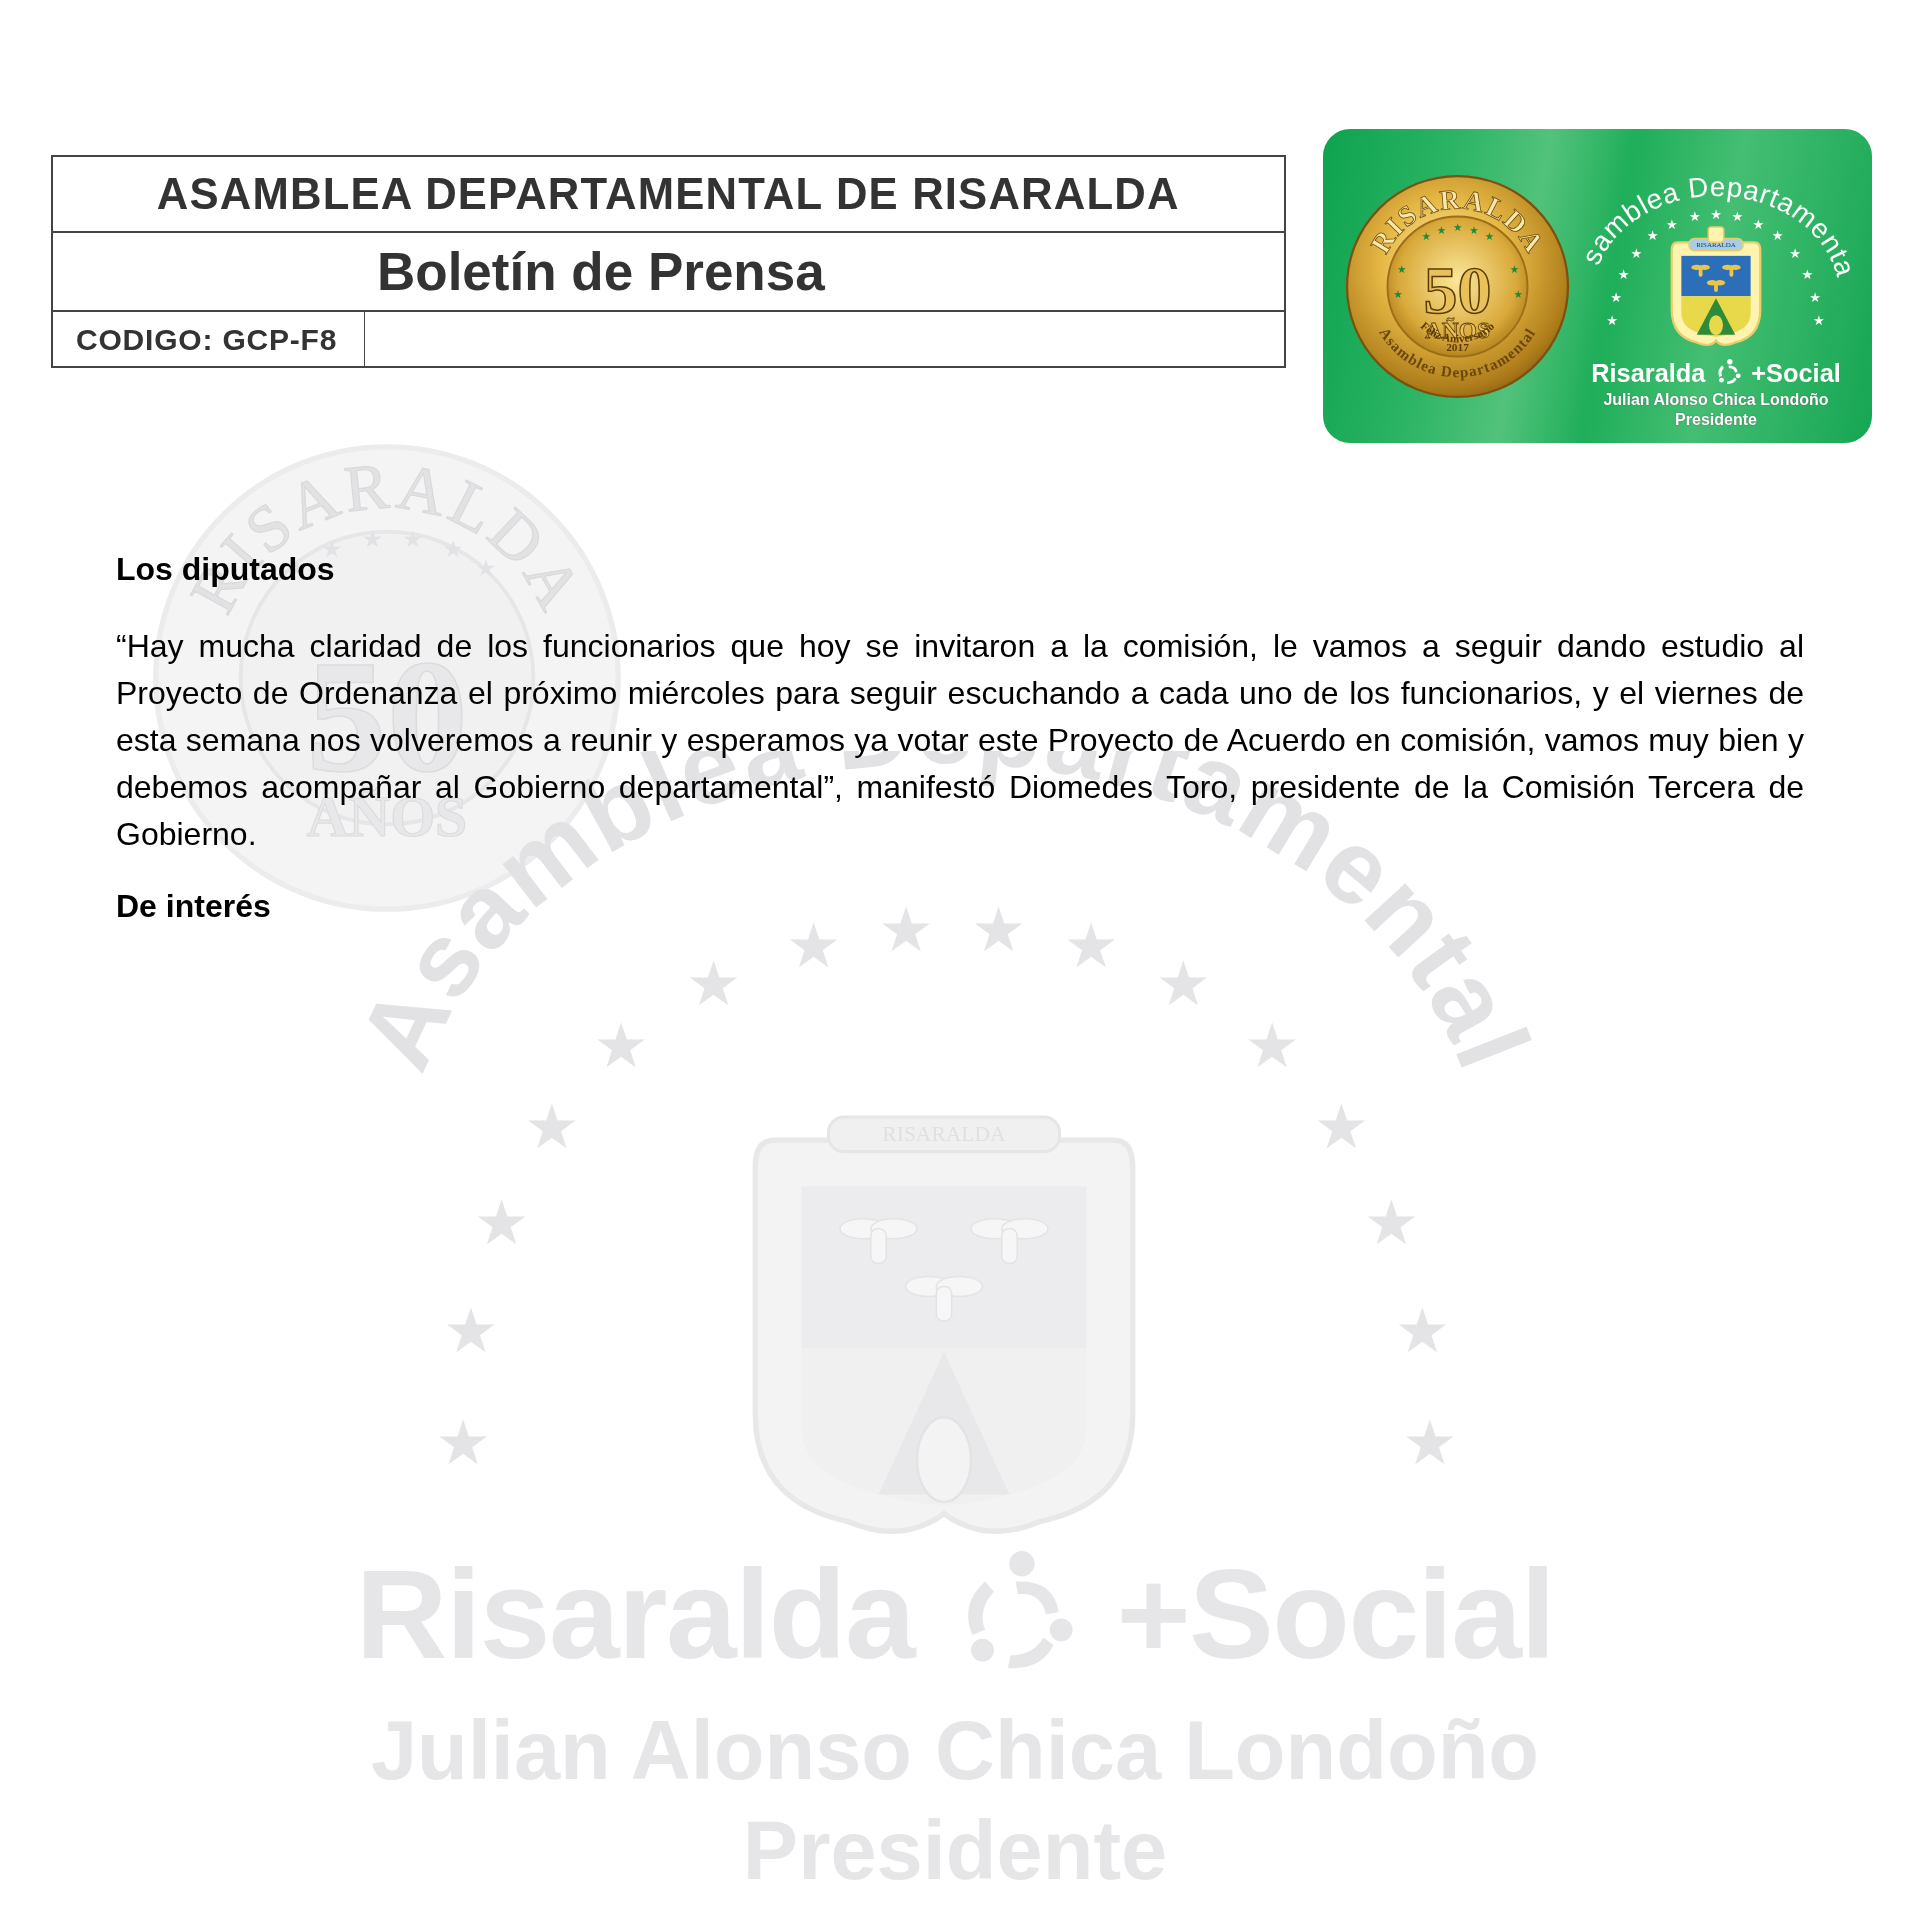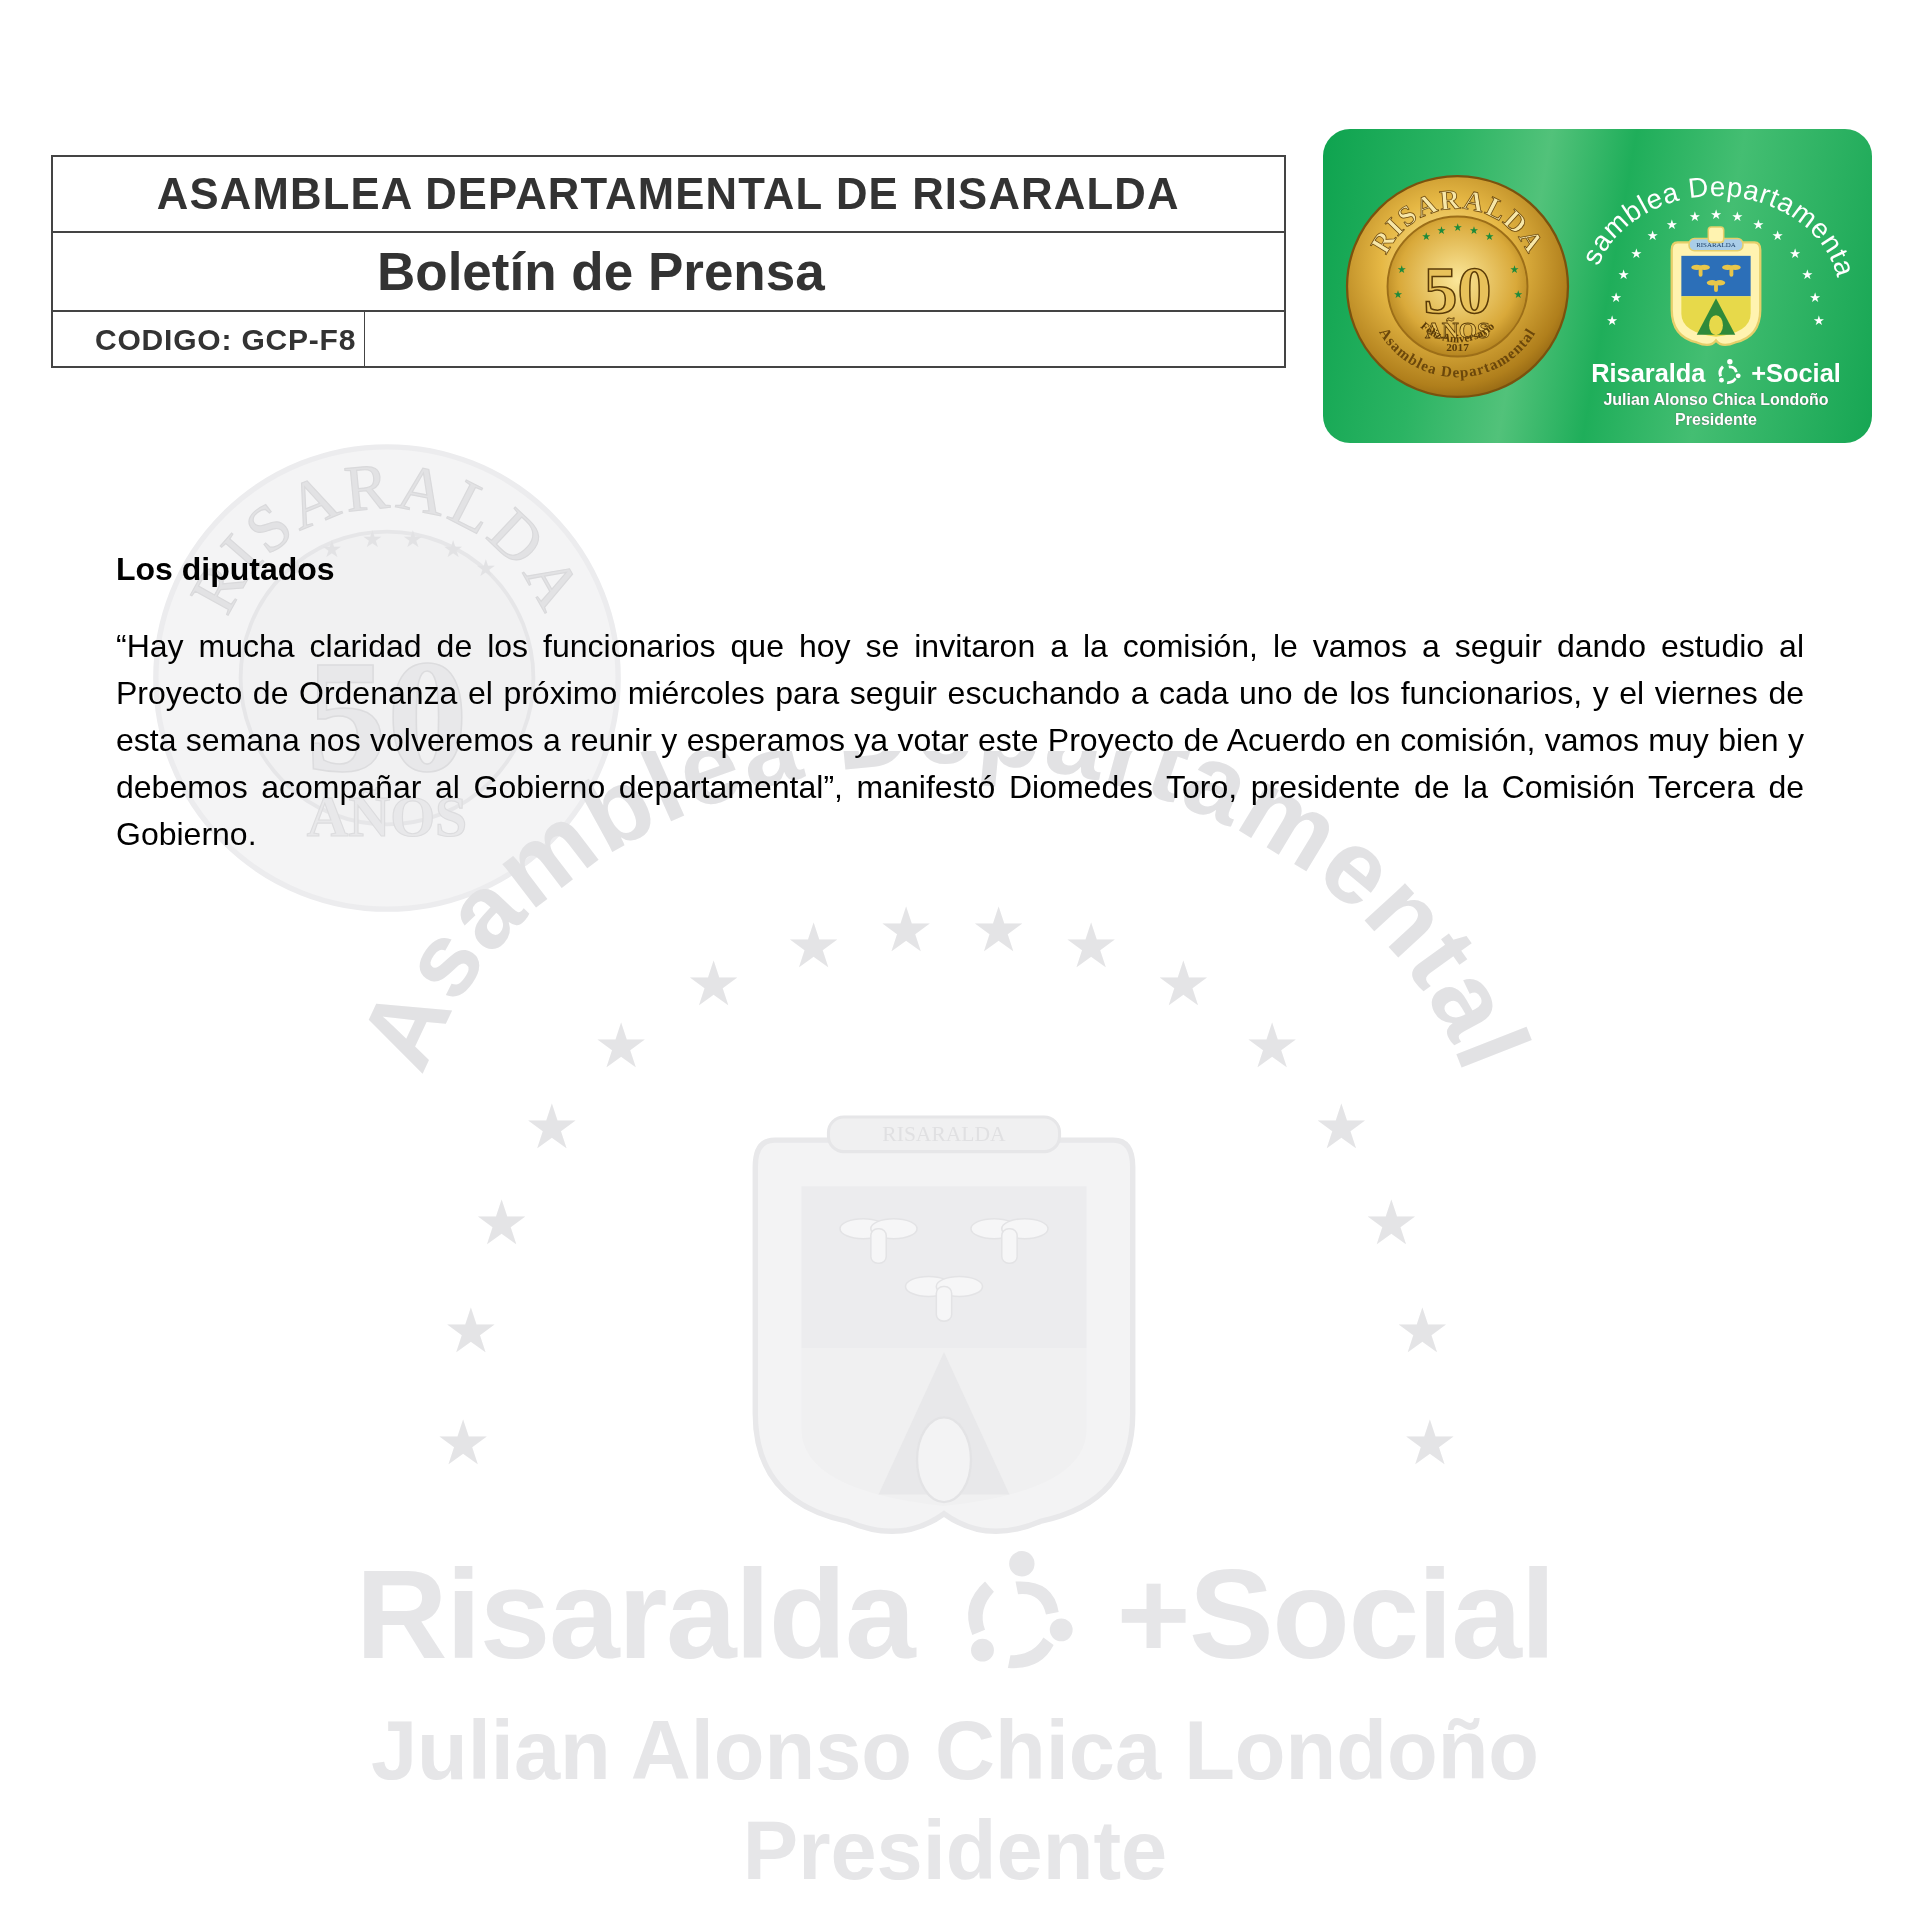--- a/index.html
+++ b/index.html
@@ -20,21 +20,21 @@
   
   .hdr { position:absolute; left:51px; top:155px; width:1235px; height:213px;
          border:2.7px solid #444; box-sizing:border-box; }
   .hdr-row { position:absolute; left:0; right:0; box-sizing:border-box; }
   .hdr-r1 { top:0; height:76px; border-bottom:2.3px solid #444; display:flex; align-items:center; justify-content:center; }
   .hdr-r2 { top:76px; height:79px; border-bottom:2.3px solid #444; display:flex; align-items:center; }
   .hdr-r3 { top:155px; height:55px; display:flex; }
   .org-title { font-weight:bold; font-size:45px; color:#333; letter-spacing:1.2px; transform:scaleX(0.97); white-space:nowrap; }
   .doc-title { font-weight:bold; font-size:53px; color:#333; margin-left:324px; white-space:nowrap; }
   .code-cell { width:312px; border-right:1.5px solid #444; display:flex; align-items:center; padding-left:23px; box-sizing:border-box; }
-  .code-label { font-weight:bold; font-size:30px; color:#333; letter-spacing:0.8px;margin-left:19px; }
+  .code-label { font-weight:bold; font-size:30px; color:#333; letter-spacing:0.8px; }
   .code-val { flex:1; }
 
   
   .badge { position:absolute; left:1323px; top:129px; width:549px; height:314px; border-radius:27px;
            background:linear-gradient(100deg,#0ea34f 0%,#2bb463 22%,#52c27a 38%,#1fae5a 52%,#44be72 70%,#16a653 100%);
            overflow:hidden; }
   .badge-seal { position:absolute; left:21px; top:44px; width:227px; height:227px; }
   .badge-right { position:absolute; left:239px; top:15.4px; width:308px; height:293px; }
   .badge-arc { position:absolute; left:0; top:0; width:308px; height:216px; }
   .badge-l1 { position:absolute; left:0; width:308px; top:214px; text-align:center; color:#fff;
@@ -260,14 +260,15 @@
       <span>+Social</span>
     </div>
     <div class="badge-l2">Julian Alonso Chica Londoño</div>
     <div class="badge-l3">Presidente</div>
   </div>
 </div>
 
 <div class="content">
   <div class="h">Los diputados</div>
   <p class="p">“Hay mucha claridad de los funcionarios que hoy se invitaron a la comisión, le vamos a seguir dando estudio al Proyecto de Ordenanza el próximo miércoles para seguir escuchando a cada uno de los funcionarios, y el viernes de esta semana nos volveremos a reunir y esperamos ya votar este Proyecto de Acuerdo en comisión, vamos muy bien y debemos acompañar al Gobierno departamental”, manifestó Diomedes Toro, presidente de la Comisión Tercera de Gobierno.</p>
+  <div class="h">De interés</div>
 </div>
 
 
 </body></html>

